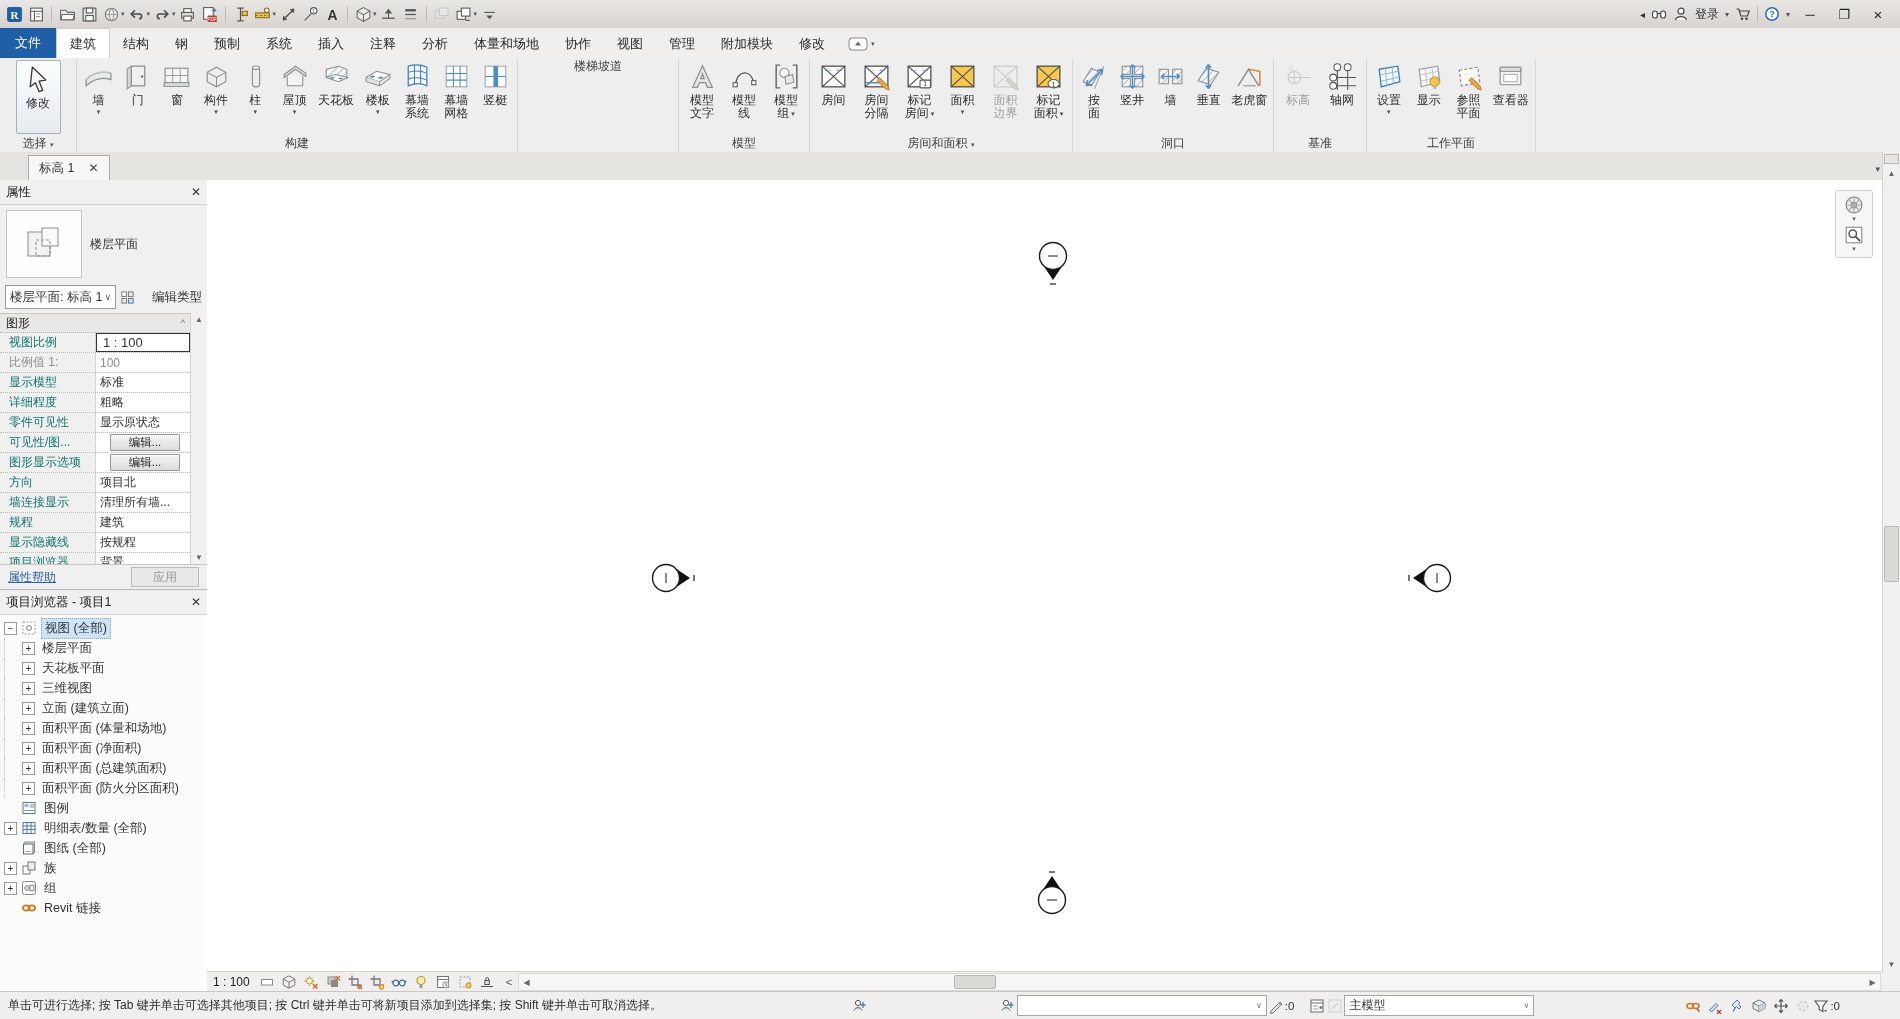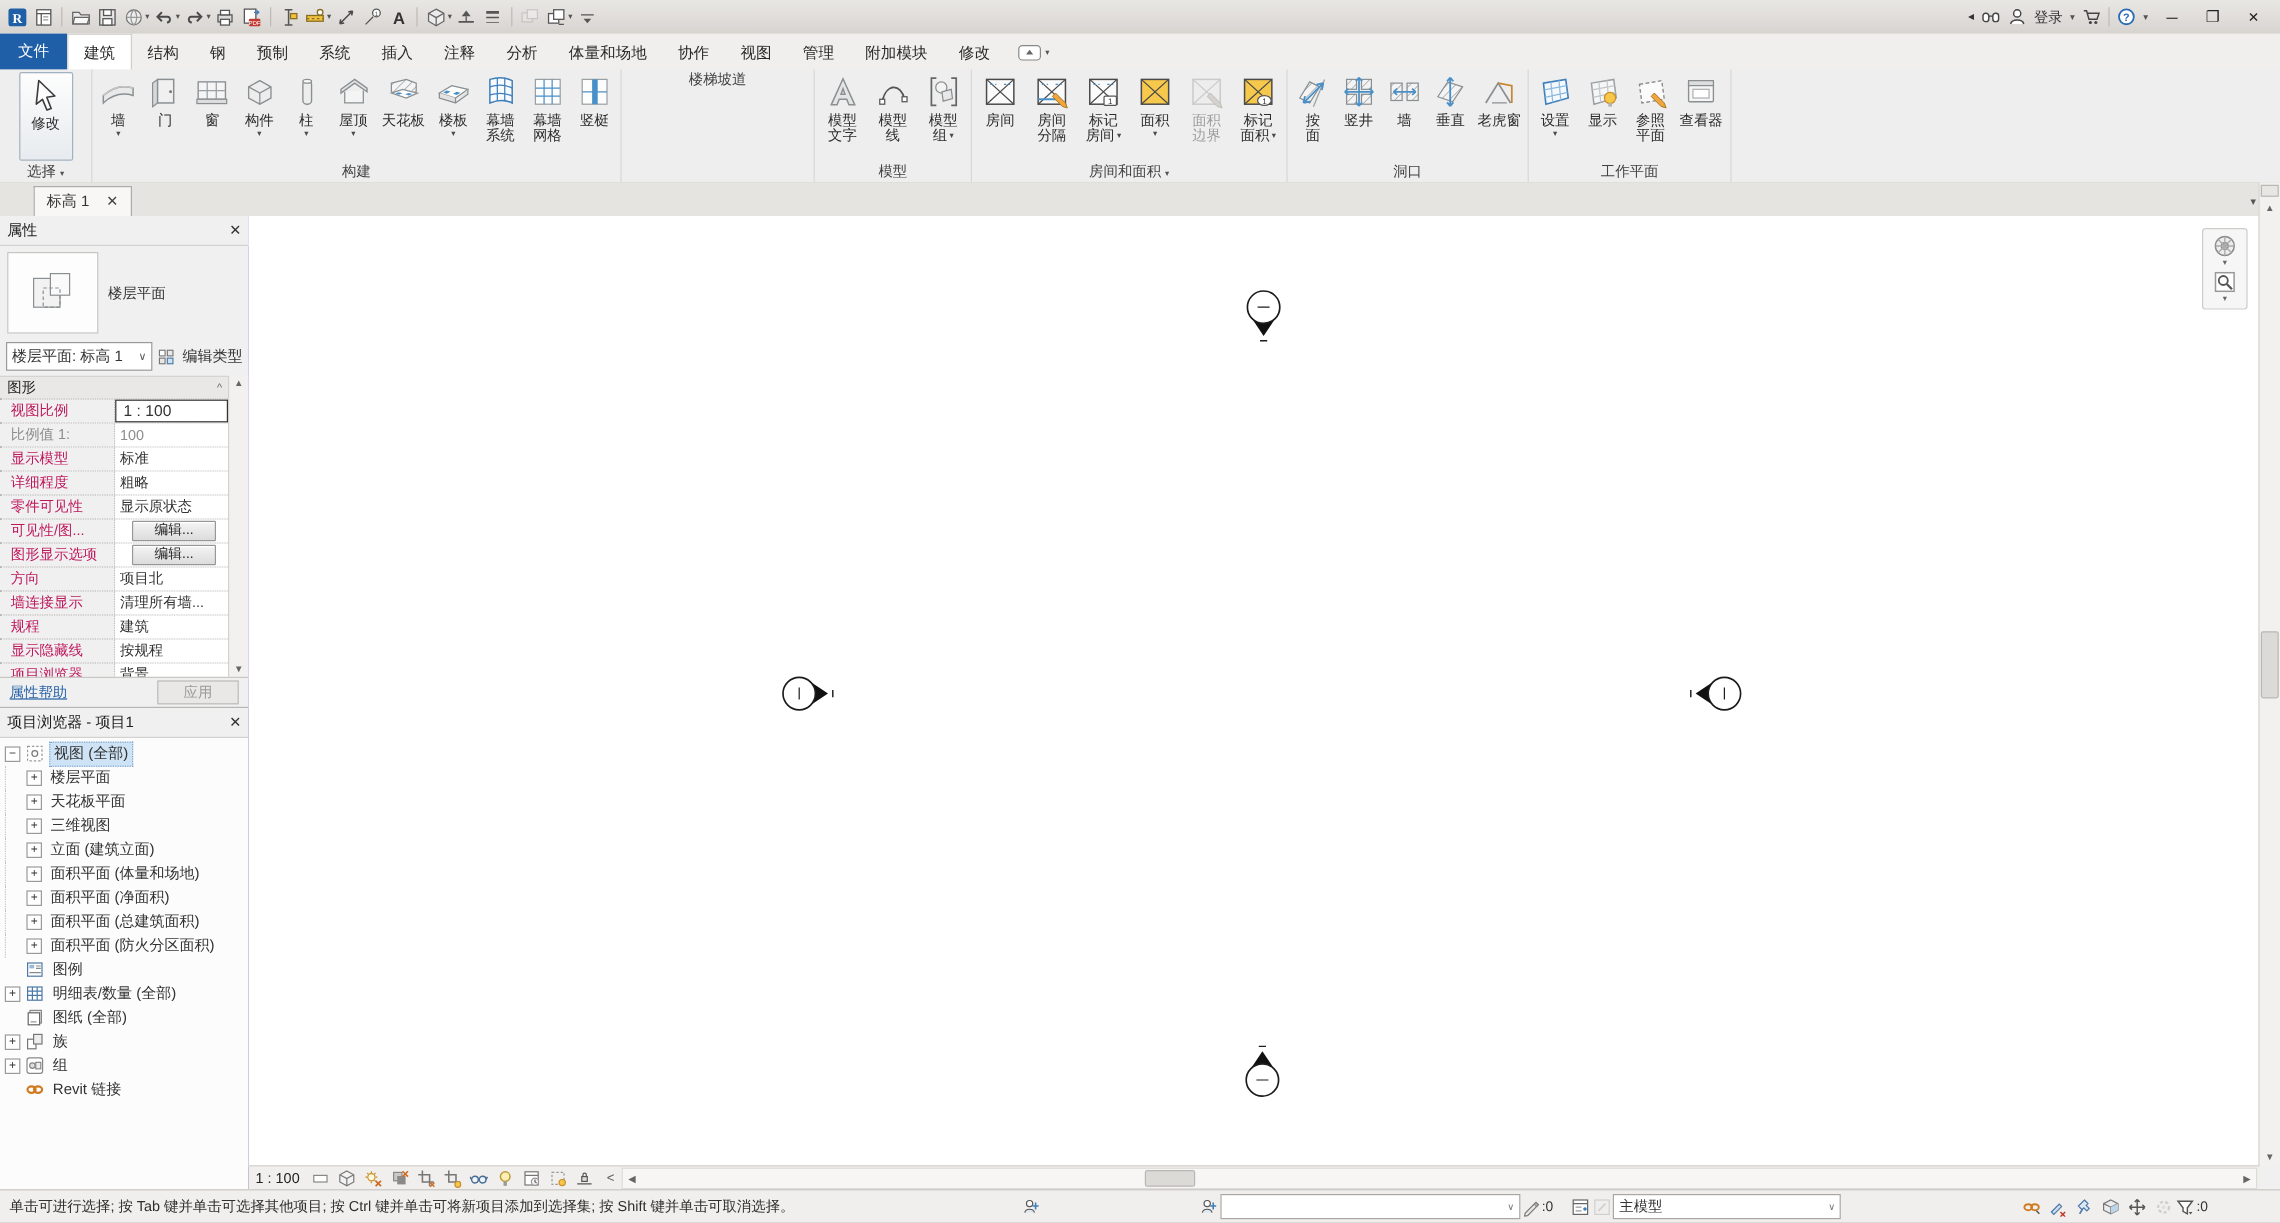--- a/index.html
+++ b/index.html
@@ -47,27 +47,27 @@
   
   #leftcol{position:absolute;left:0;top:180px;width:207px;bottom:27px;background:#f0f0f0;border-right:1px solid #6d28d9;display:flex;flex-direction:column;}
   .palhead{height:24px;display:flex;align-items:center;padding:0 6px;font-size:12.5px;color:#222;background:#f0f0f0;border-bottom:1px solid #d4d2cf;}
   .palhead .x{margin-left:auto;font-size:12px;color:#333;}
   #propbody{height:384px;display:flex;flex-direction:column;border-bottom:1px solid #b8b6b3;}
   #typepreview{display:flex;align-items:center;gap:8px;padding:5px 6px;}
   #typepreview .pv{width:74px;height:66px;background:#fdfdfd;border:1px solid #c7c5c2;display:flex;align-items:center;justify-content:center;}
   #selrow{display:flex;align-items:center;gap:4px;padding:2px 5px 4px;}
   #typesel{flex:1;height:22px;background:#fff;border:1px solid #9a9a9a;display:flex;align-items:center;padding:0 4px;font-size:12.5px;}
   #typesel .car{margin-left:auto;font-size:9px;color:#555;}
-  #edittype{display:flex;align-items:center;gap:6px;font-size:12.5px;}
+  #edittype{display:flex;align-items:center;gap:17px;font-size:12.5px;}
   #propgridwrap{flex:1;display:flex;overflow:hidden;}
   #propgrid{flex:1;border-top:1px solid #c9c7c4;}
   .pgsection{height:18px;background:#e9e8e6;display:flex;align-items:center;padding:0 6px;font-size:12px;color:#222;border-bottom:1px dotted #b9b7b4;}
   .pgsection .chev{margin-left:auto;font-size:9px;color:#666;letter-spacing:-1px;}
   .prow{display:flex;height:19px;border-bottom:1px dotted #bdbbb8;font-size:12px;align-items:stretch;}
-  .plab{width:86px;flex:none;display:flex;align-items:center;padding-left:9px;border-right:1px dotted #bdbbb8;color:#be185d;overflow:hidden;white-space:nowrap;}
+  .plab{width:86px;flex:none;display:flex;align-items:center;padding-left:9px;border-right:1px dotted #bdbbb8;color:#0f766e;overflow:hidden;white-space:nowrap;}
   .pval{flex:1;display:flex;align-items:center;padding-left:4px;background:#fff;overflow:hidden;white-space:nowrap;}
   .prow.gray .plab,.prow.gray .pval{color:#8d8d8d;}
   .prow.sel .pval{border:1.5px solid #333;padding-left:6px;font-size:13px;background:#fff;}
   .pbtn{margin:1px auto;padding:0 18px;height:15px;line-height:15px;background:linear-gradient(#f4f4f4,#dcdcdc);border:1px solid #979797;border-radius:1px;font-size:11.5px;color:#222;box-shadow:0 1px 0 #fff inset;}
   #propscroll{width:16px;flex:none;background:#f2f1f0;border-left:1px solid #d4d2cf;display:flex;flex-direction:column;align-items:center;justify-content:space-between;padding:2px 0;}
   .scar{font-size:8px;color:#666;}
   #propfoot{height:24px;display:flex;align-items:center;padding:0 8px;border-top:1px solid #c9c7c4;}
   #prophelp{color:#2a64a8;text-decoration:underline;font-size:12px;}
   #applybtn{margin-left:auto;width:66px;height:18px;line-height:18px;text-align:center;color:#9a9a9a;background:#e9e8e6;border:1px solid #bdbbb8;font-size:12px;}
   
@@ -559,20 +559,43 @@
           <div class="rbtn">
             <svg class="ric" viewBox="0 0 30 30">
               <path d="M4 24 L14 8 L24 24" fill="none" stroke="#8a8f92" stroke-width="1.4"></path>
               <path d="M14 8 L25 10 L25 24" fill="none" stroke="#c8862f" stroke-width="1.4"></path>
               <path d="M9 24 h12" stroke="#8a8f92"></path>
             </svg>
             <span class="rlabel">老虎窗</span>
           </div>
         </div>
         <div class="plabel">洞口</div>
+      </div>
+      <div class="rpanel" style="width:92px">
+        <div class="rbtns" style="justify-content:space-around">
+          <div class="rbtn disabled">
+            <svg class="ric" viewBox="0 0 30 30">
+              <circle cx="11" cy="16" r="6" fill="#eee" stroke="#9a9a9a" stroke-width="1.2"></circle>
+              <path d="M5 16 H27 M11 10 V22" stroke="#9a9a9a"></path>
+              <text x="4" y="9" font-size="6" fill="#9a9a9a" font-family="Liberation Sans,sans-serif">-1</text>
+            </svg>
+            <span class="rlabel">标高</span>
+          </div>
+          <div class="rbtn">
+            <svg class="ric" viewBox="0 0 30 30">
+              <circle cx="10" cy="6" r="3.3" fill="#fff" stroke="#555"></circle>
+              <circle cx="20" cy="6" r="3.3" fill="#fff" stroke="#555"></circle>
+              <circle cx="6" cy="16" r="3.3" fill="#fff" stroke="#555"></circle>
+              <circle cx="6" cy="24" r="3.3" fill="#fff" stroke="#555"></circle>
+              <path d="M10 9.3 V28 M20 9.3 V28 M9.3 16 H28 M9.3 24 H28" stroke="#555"></path>
+            </svg>
+            <span class="rlabel">轴网</span>
+          </div>
+        </div>
+        <div class="plabel">基准</div>
       </div>
       <div class="rpanel" style="width:168px">
         <div class="rbtns" style="justify-content:space-around">
           <div class="rbtn">
             <svg class="ric" viewBox="0 0 30 30">
               <path d="M6 8 L24 5 L26 20 L8 25 Z" fill="#f4f9fe" stroke="#3e7fbb" stroke-width="1.3"></path>
               <path d="M12 7 L13.5 23.5 M18.5 5.9 L20 22 M6.7 13.5 L24.7 10 M7.4 19.5 L25.4 15.5" stroke="#8db9dd"></path>
             </svg>
             <span class="rlabel">设置</span>
             <span class="dd">▾</span>

